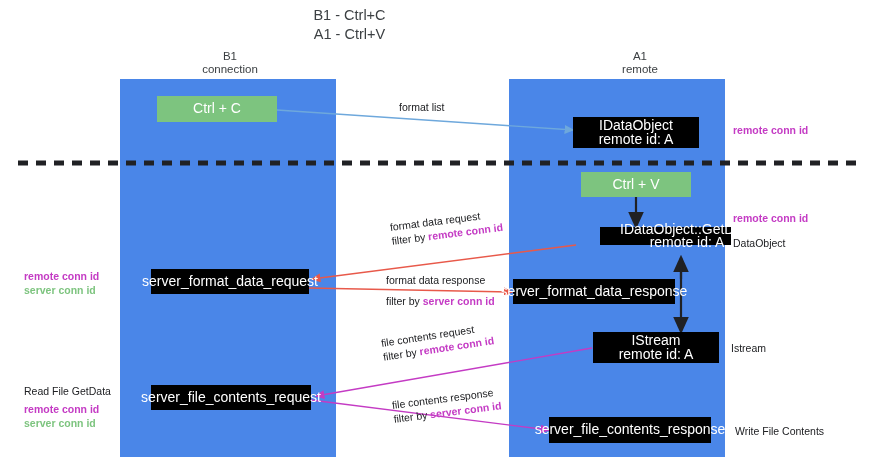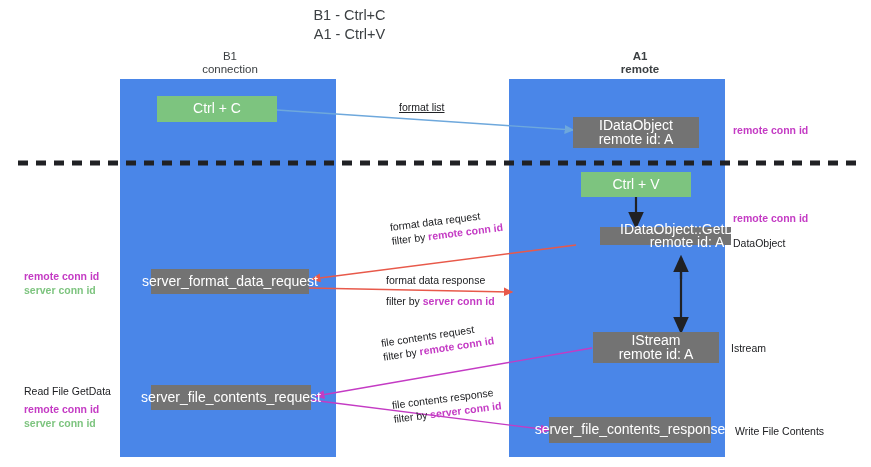--- a/index.html
+++ b/index.html
@@ -29,21 +29,21 @@
   .lane{background:#4a86e8;}
 
   
   .node{
     box-sizing:border-box;
     display:flex;align-items:center;justify-content:center;
     text-align:center;color:#ffffff;font-size:14px;line-height:13.5px;
     white-space:pre-line;
   }
   .node.green{background:#7dc47f;}
-  .node.orange{background:#737373;}
+  .node.orange{background:#000000;}
 
   
   .elabel{
     font-size:10.5px;color:#202124;line-height:14px;white-space:nowrap;
     transform-origin:left top;
   }
   .magenta{color:#c43bc4;font-weight:bold;}
 
   
   .side{font-size:10.5px;line-height:14px;white-space:pre-line;}
@@ -56,21 +56,21 @@
 </head>
 <body>
 
 <div id="stage">
 
   <div class="abs title">B1 - Ctrl+C
 A1 - Ctrl+V</div>
 
   <div class="abs colhdr" style="left:140px;top:50px;width:180px;">B1
 connection</div>
-  <div class="abs colhdr" style="left:550px;top:50px;width:180px;font-weight:bold;">A1
+  <div class="abs colhdr" style="left:550px;top:50px;width:180px;">A1
 remote</div>
 
   <div class="abs lane" style="left:120px;top:79px;width:216px;height:378px;"></div>
   <div class="abs lane" style="left:509px;top:79px;width:216px;height:378px;"></div>
 
   <svg class="ov" viewBox="0 0 871 467">
     <defs>
       <marker id="ah-blue" markerWidth="7" markerHeight="7" refX="6" refY="3.2" orient="auto">
         <path d="M0,0 L7,3.2 L0,6.4 z" fill="#6ea8dc"></path>
       </marker>
@@ -109,29 +109,30 @@
   <div class="abs node orange" style="left:573px;top:117px;width:126px;height:31px;">IDataObject
 remote id: A</div>
 
   <div class="abs node green" style="left:581px;top:172px;width:110px;height:25px;">Ctrl + V</div>
 
   <div class="abs node orange" style="left:600px;top:227px;width:131px;height:18px;padding-left:43px;">IDataObject::GetData
 remote id: A</div>
 
   <div class="abs node orange" style="left:151px;top:269px;width:158px;height:25px;">server_format_data_request</div>
 
+  <div class="abs node orange" style="left:513px;top:279px;width:162px;height:25px;">server_format_data_response</div>
 
   <div class="abs node orange" style="left:593px;top:332px;width:126px;height:31px;">IStream
 remote id: A</div>
 
   <div class="abs node orange" style="left:151px;top:385px;width:160px;height:25px;text-align:right;">server_file_contents_request</div>
 
   <div class="abs node orange" style="left:549px;top:417px;width:162px;height:26px;">server_file_contents_response</div>
 
-  <div class="abs elabel" style="left:399px;top:100px;text-decoration:underline;">
+  <div class="abs elabel" style="left:399px;top:100px;">
     <span>format list</span>
   </div>
 
   <div class="abs elabel" style="left:389px;top:220px;transform:rotate(-7.2deg);">
     <div>format data request</div>
     <div><span>filter by </span><span class="magenta">remote conn id</span></div>
   </div>
 
   <div class="abs elabel" style="left:386px;top:273px;">
     <div>format data response</div>

